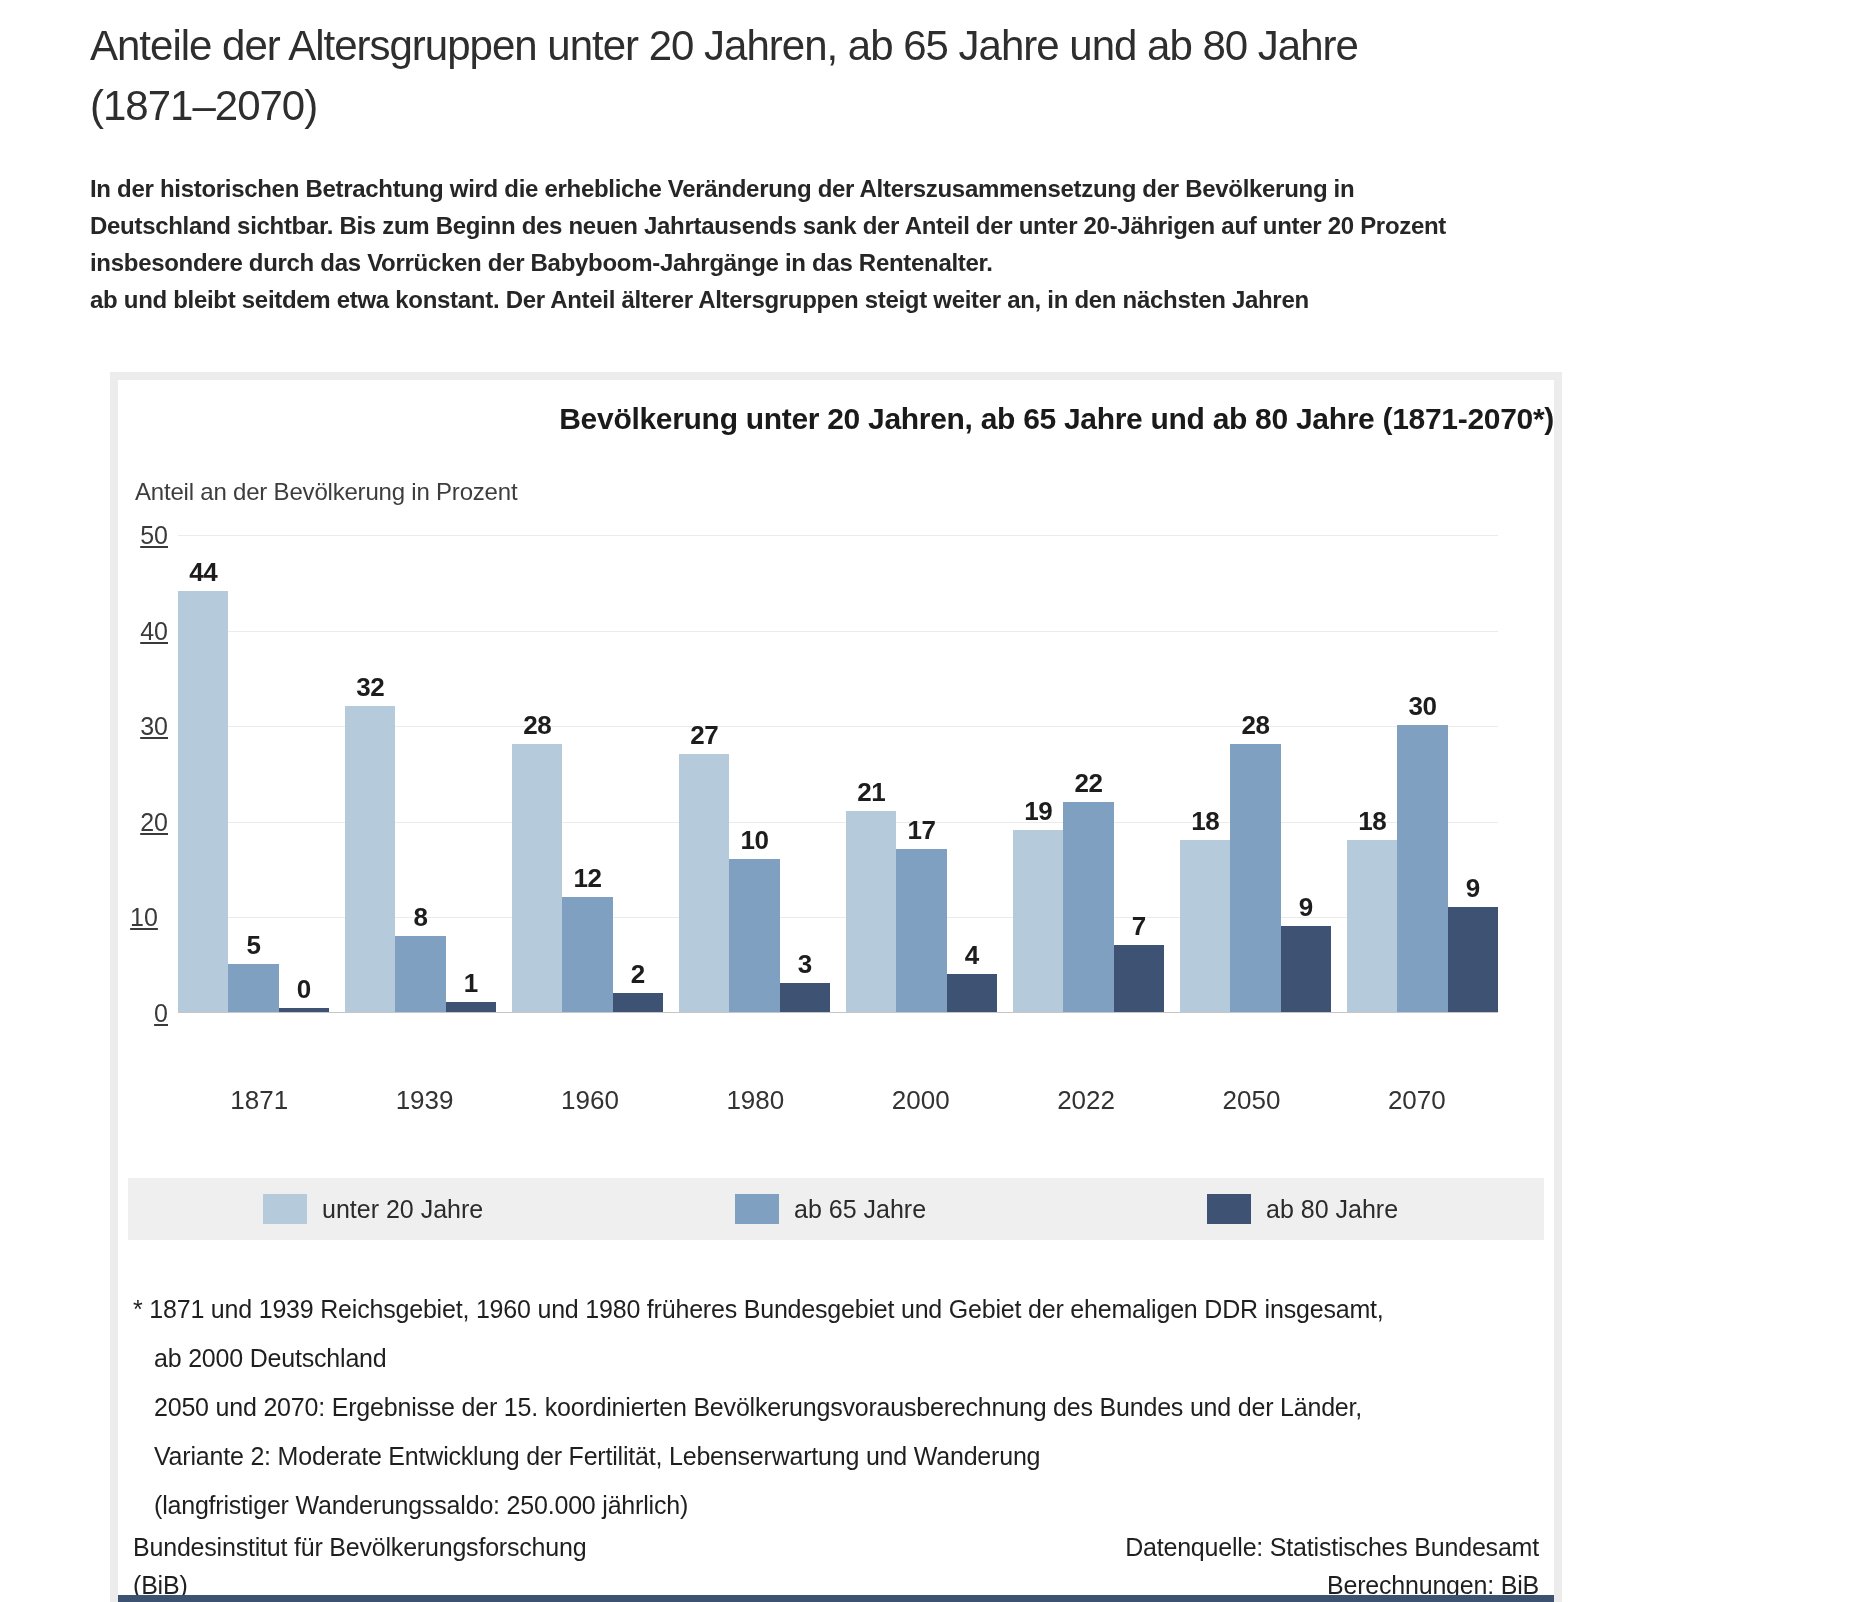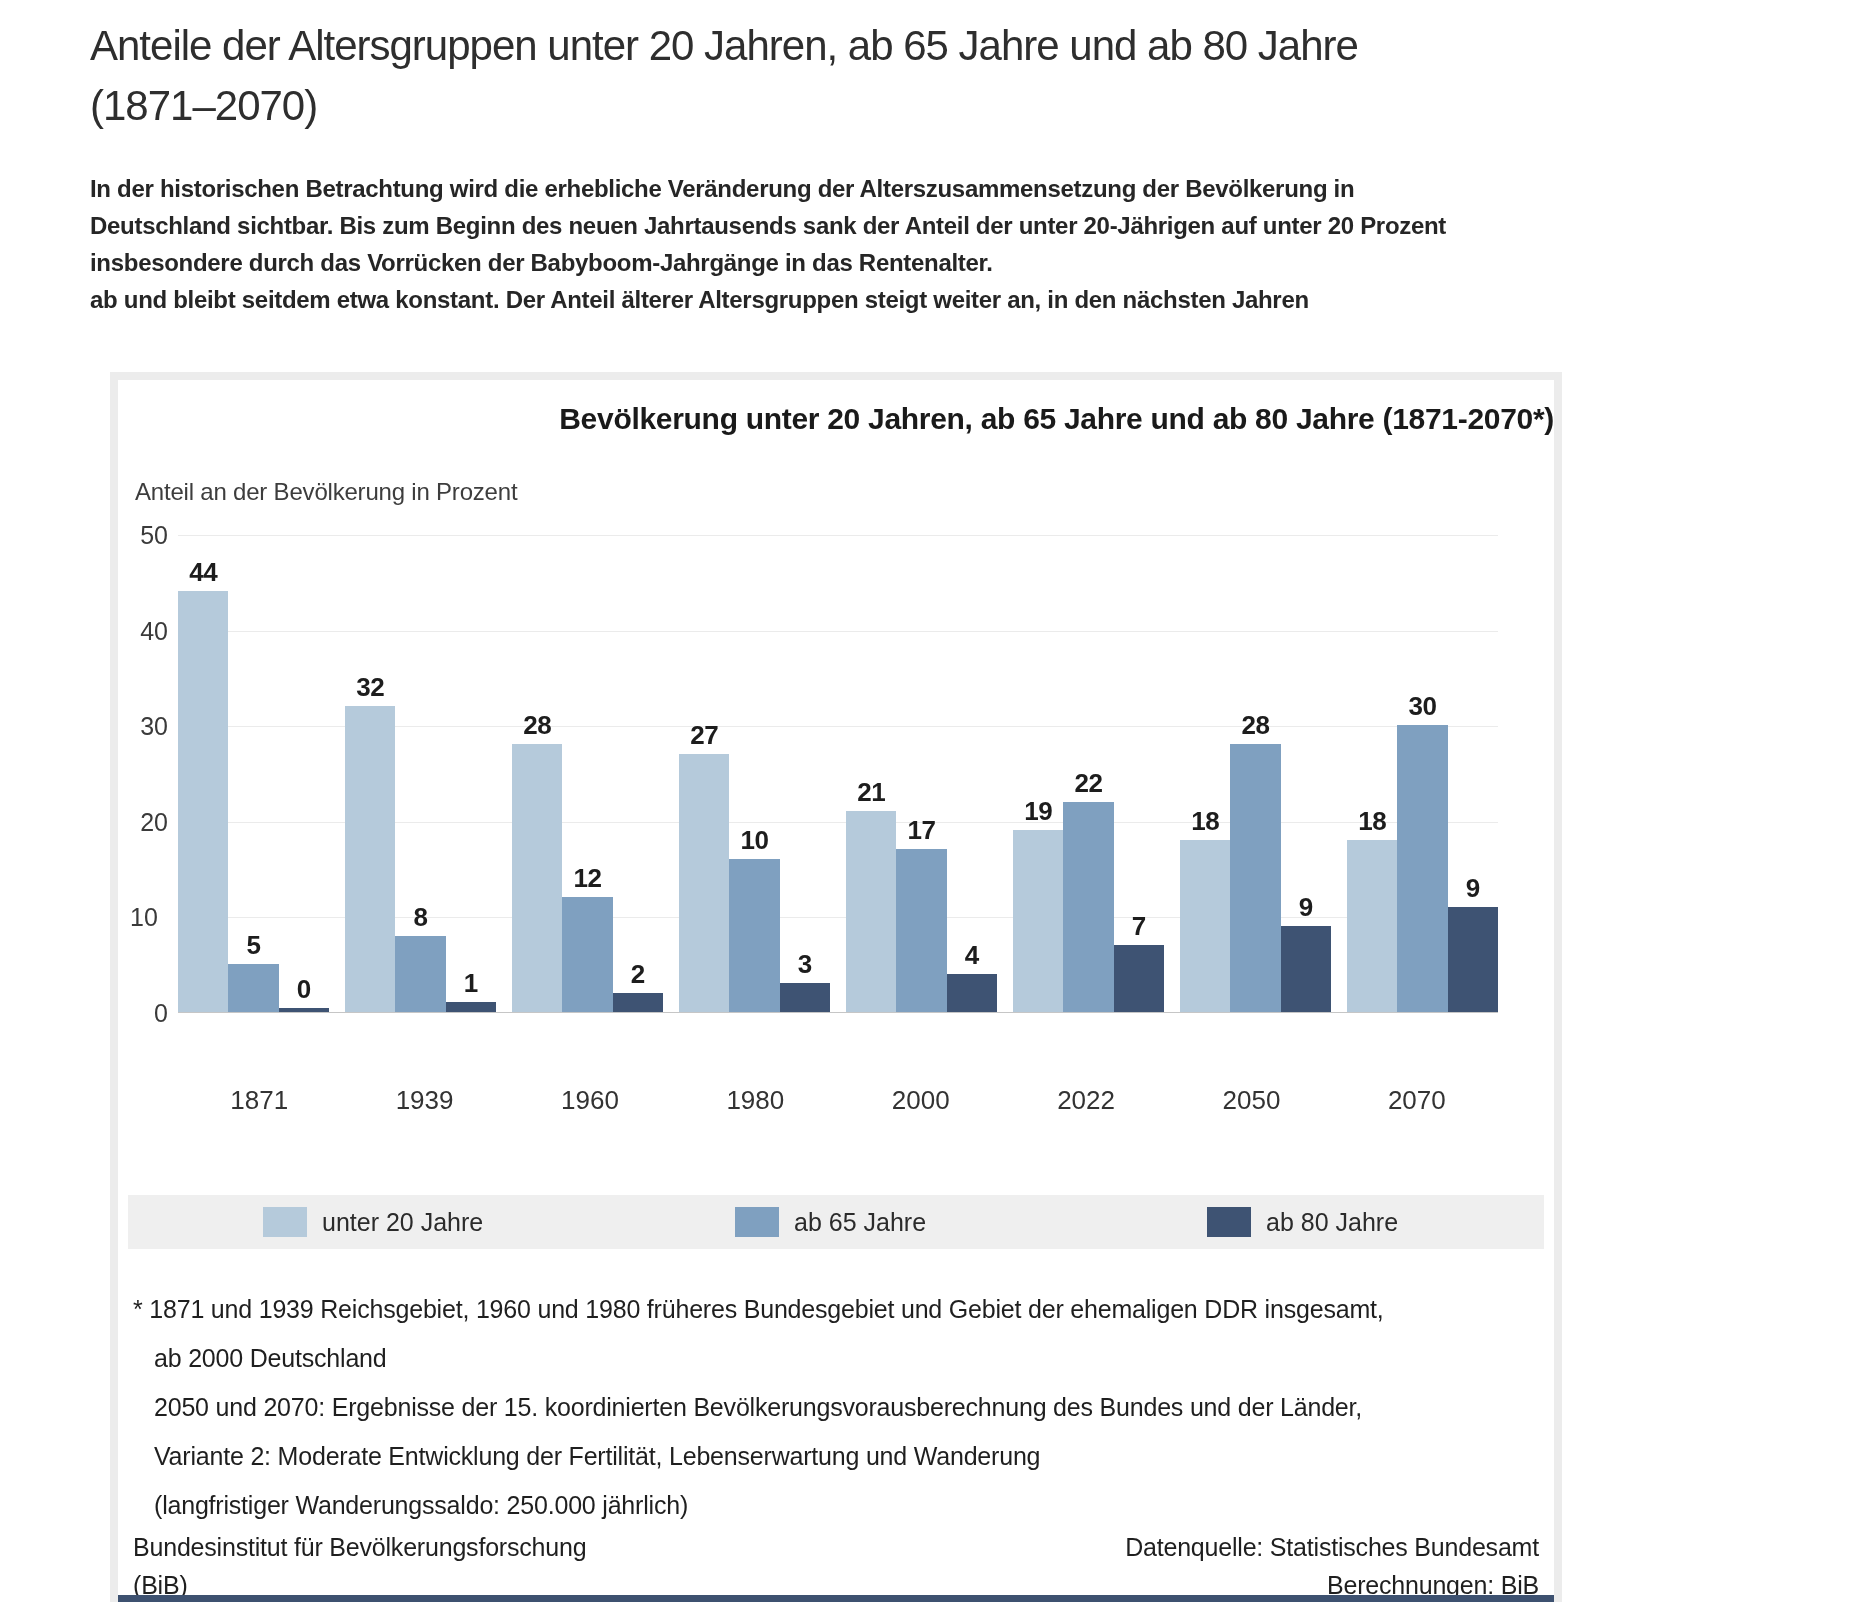--- a/index.html
+++ b/index.html
@@ -22,34 +22,34 @@
   .bottom-bar { position:absolute; left:8px; right:8px; bottom:0; height:7px; background:#3d5170; z-index:5; }
 
   .chart-title { position:absolute; left:0; right:0; top:22px; text-align:right;
                  font-size:30px; font-weight:700; letter-spacing:-0.3px; color:#1a1a1a; }
   .ylabel { position:absolute; left:17px; top:98px; font-size:24px; color:#3d3d3d; letter-spacing:-0.2px; }
 
   
   .plot { position:absolute; left:60px; top:155px; width:1320px; height:478px; }
   .gridline { position:absolute; left:0; right:0; height:1px; background:#ebebeb; }
   .ytick { position:absolute; left:-58px; width:48px; height:30px; line-height:30px;
-           text-align:right; font-size:25px; color:#3a3a3a; }
+           text-align:right; font-size:25px; color:#3a3a3a;text-decoration:underline; }
   .groups { position:absolute; left:0; top:0; width:100%; height:100%;
             display:flex; gap:16px; align-items:flex-end; border-bottom:1px solid #c6c6c6; }
   .group { flex:1; display:flex; align-items:flex-end; height:100%; }
   .barwrap { flex:1; display:flex; flex-direction:column; justify-content:flex-end; align-items:center; height:100%; }
   .vlabel { font-size:26px; font-weight:700; color:#1d1d1d; letter-spacing:-0.5px;
             line-height:30px; margin-bottom:4px; }
   .bar { width:100%; }
   .xlabels { position:absolute; left:0; top:478px; width:100%; display:flex; gap:3px; margin-top:0; }
   .xlabel { flex:1; text-align:center; font-size:26px; color:#333333; padding-top:72px; }
 
   
-  .legend { position:absolute; left:10px; right:10px; top:798px; height:54px; background:#efefef;
-            display:flex; align-items:center;margin-top:17px; }
+  .legend { position:absolute; left:10px; right:10px; top:798px; height:62px; background:#efefef;
+            display:flex; align-items:center; }
   .legend-entry { flex:1; display:flex; align-items:center; padding-left:135px; }
   .swatch { width:44px; height:30px; margin-right:15px; }
   .legend-label { font-size:25px; color:#2b2b2b; }
 
   
   .footnote { position:absolute; left:15px; top:905px; right:20px;
               font-size:25px; color:#1f1f1f; line-height:49px; letter-spacing:-0.2px; }
   .fn-line { padding-left:21px; white-space:nowrap; }
   .fn-first { padding-left:0; }
 

